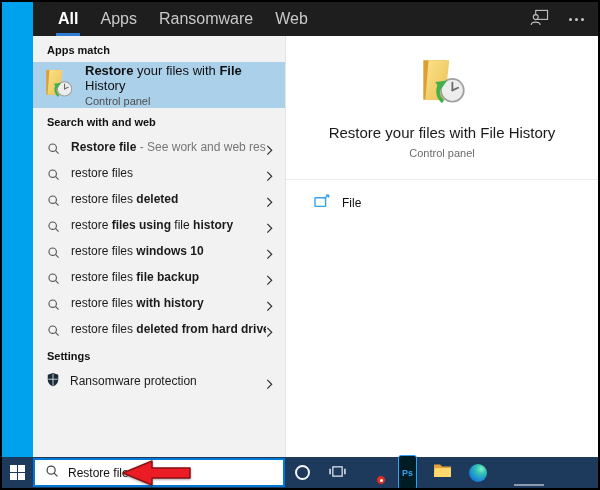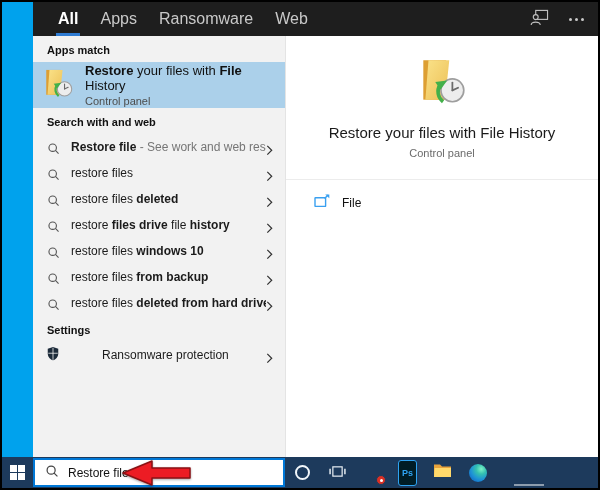--- a/index.html
+++ b/index.html
@@ -33,21 +33,21 @@
   .bm-title { font-size:13px; color:#111; }
   .bm-sub { font-size:11px; color:#4d4d4d; margin-top:2px; }
 
   .row { display:flex; align-items:center; height:26px; padding:0 12px 0 14px; cursor:default; }
   .row .mag { flex:0 0 auto; width:13px; height:13px; }
   .row-text { margin-left:11px; font-size:12px; color:#1b1b1b; white-space:nowrap; overflow:hidden; }
   .seg-b { font-weight:bold; }
   .seg-m { color:#767676; }
   .chev { margin-left:auto; width:7px; height:11px; flex:0 0 auto; }
 
-  .settings-row { display:flex; align-items:center; height:26px; padding:0 12px 0 13px;gap:32px; }
+  .settings-row { display:flex; align-items:center; height:26px; padding:0 12px 0 13px; }
   .settings-row .row-text { margin-left:10px; }
 
   
   .rp-top { text-align:center; padding-top:20px; }
   .fh-icon-lg svg { width:54px; height:50px; }
   .fh-icon-sm svg { width:34px; height:32px; }
   .rp-title { font-size:15px; color:#1a1a1a; margin-top:14px; }
   .rp-sub { font-size:11px; color:#6b6b6b; margin-top:6px; }
   .rp-divider { border-top:1px solid #ececec; margin-top:20px; }
   .rp-action { display:flex; align-items:center; padding:14px 0 0 28px; cursor:default; }
@@ -62,21 +62,21 @@
   .tb-search input { border:none; outline:none; font-size:12px; color:#111; width:150px; margin-left:9px; font-family:"Liberation Sans",sans-serif; background:transparent; }
   .tb-icon { width:35px; height:100%; display:flex; align-items:center; justify-content:center; margin-left:0; }
   .tb-icon:first-of-type { margin-left:2px; }
   .cortana-ring { width:15px; height:15px; border:2px solid #f2f6fa; border-radius:50%; }
   .chrome-wrap { position:relative; width:18px; height:18px; }
   .chrome-ball { width:18px; height:18px; border-radius:50%;
      background: radial-gradient(circle at 50% 50%, #1a73e8 0 24%, #fff 24% 38%, transparent 38%),
                  conic-gradient(from 110deg, #34a853 0 120deg, #fbbc05 120deg 240deg, #ea4335 240deg 360deg); }
   .chrome-badge { position:absolute; right:-4px; bottom:-3px; width:10px; height:10px; border-radius:50%; background:#d93025; border:1px solid #1d3a5c; }
   .chrome-badge::after { content:""; position:absolute; left:3px; top:3px; width:3px; height:3px; border-radius:50%; background:#fff; }
-  .ps-tile { width:19px; height:26px; border-radius:3px; background:#001d26; border:1.5px solid #2ea3f2; color:#2ea3f2; font-size:9px; font-weight:bold; display:flex; align-items:center; justify-content:center; }
+  .ps-tile { width:19px; height:35px; border-radius:3px; background:#001d26; border:1.5px solid #2ea3f2; color:#2ea3f2; font-size:9px; font-weight:bold; display:flex; align-items:center; justify-content:center; }
   .edge-ball { width:18px; height:18px; border-radius:50%; background: radial-gradient(circle at 68% 28%, #7df3c6 0%, #35c1b0 28%, #1e93d6 58%, #0a57be 100%); }
   .tb-underline { position:absolute; left:512px; bottom:2px; width:30px; height:2px; background:rgba(255,255,255,.5); }
 
   .red-arrow { position:absolute; left:114px; top:455px; width:78px; height:31px; pointer-events:none; filter:drop-shadow(0 1px 1px rgba(0,0,0,.35)); }
 </style>
 </head>
 <body>
 
 <div class="screen">
 
@@ -190,21 +190,21 @@
     </span>
   </div>
 
   <div class="row">
     <span class="mag">
       <svg viewBox="0 0 16 16" fill="none">
                 <circle cx="7" cy="7" r="4.6" stroke="#555" stroke-width="1.4"></circle>
                 <line x1="10.4" y1="10.4" x2="14.2" y2="14.2" stroke="#555" stroke-width="1.4"></line>
               </svg>
     </span>
-    <span class="row-text"><span>restore </span><span class="seg-b">files drive</span><span> file </span><span class="seg-b">history</span></span>
+    <span class="row-text"><span>restore </span><span class="seg-b">files using</span><span> file </span><span class="seg-b">history</span></span>
     <span class="chev">
       <svg viewBox="0 0 8 12" fill="none">
                 <path d="M1.5 1 L6.5 6 L1.5 11" stroke="#333" stroke-width="1.4"></path>
               </svg>
     </span>
   </div>
 
   <div class="row">
     <span class="mag">
       <svg viewBox="0 0 16 16" fill="none">
@@ -220,29 +220,43 @@
     </span>
   </div>
 
   <div class="row">
     <span class="mag">
       <svg viewBox="0 0 16 16" fill="none">
                 <circle cx="7" cy="7" r="4.6" stroke="#555" stroke-width="1.4"></circle>
                 <line x1="10.4" y1="10.4" x2="14.2" y2="14.2" stroke="#555" stroke-width="1.4"></line>
               </svg>
     </span>
-    <span class="row-text"><span>restore files </span><span class="seg-b">from backup</span></span>
-    <span class="chev">
-      <svg viewBox="0 0 8 12" fill="none">
-                <path d="M1.5 1 L6.5 6 L1.5 11" stroke="#333" stroke-width="1.4"></path>
-              </svg>
-    </span>
-  </div>
-
-
+    <span class="row-text"><span>restore files </span><span class="seg-b">file backup</span></span>
+    <span class="chev">
+      <svg viewBox="0 0 8 12" fill="none">
+                <path d="M1.5 1 L6.5 6 L1.5 11" stroke="#333" stroke-width="1.4"></path>
+              </svg>
+    </span>
+  </div>
+
+
+  <div class="row">
+    <span class="mag">
+      <svg viewBox="0 0 16 16" fill="none">
+                <circle cx="7" cy="7" r="4.6" stroke="#555" stroke-width="1.4"></circle>
+                <line x1="10.4" y1="10.4" x2="14.2" y2="14.2" stroke="#555" stroke-width="1.4"></line>
+              </svg>
+    </span>
+    <span class="row-text"><span>restore files </span><span class="seg-b">with history</span></span>
+    <span class="chev">
+      <svg viewBox="0 0 8 12" fill="none">
+                <path d="M1.5 1 L6.5 6 L1.5 11" stroke="#333" stroke-width="1.4"></path>
+              </svg>
+    </span>
+  </div>
 
   <div class="row">
     <span class="mag">
       <svg viewBox="0 0 16 16" fill="none">
                 <circle cx="7" cy="7" r="4.6" stroke="#555" stroke-width="1.4"></circle>
                 <line x1="10.4" y1="10.4" x2="14.2" y2="14.2" stroke="#555" stroke-width="1.4"></line>
               </svg>
     </span>
     <span class="row-text"><span>restore files </span><span class="seg-b">deleted from hard drive</span></span>
     <span class="chev">

